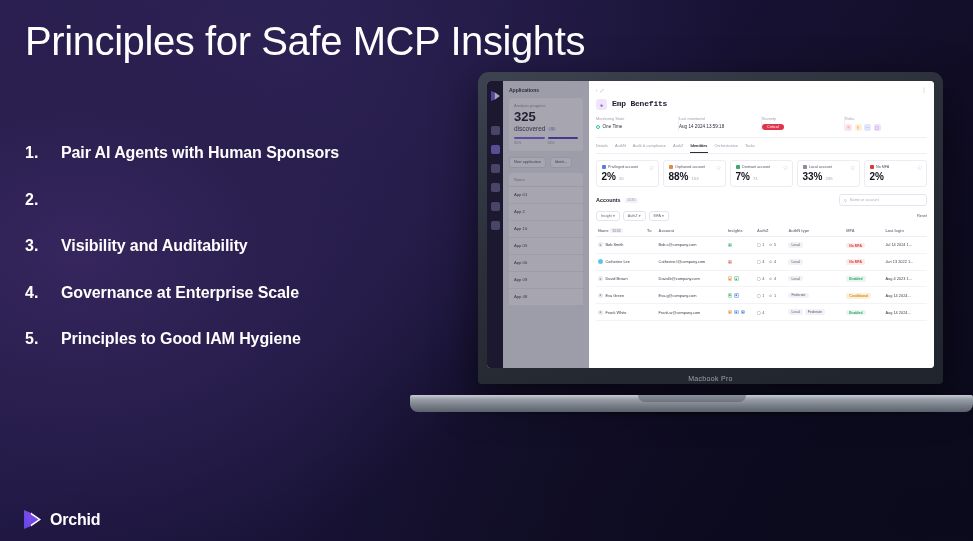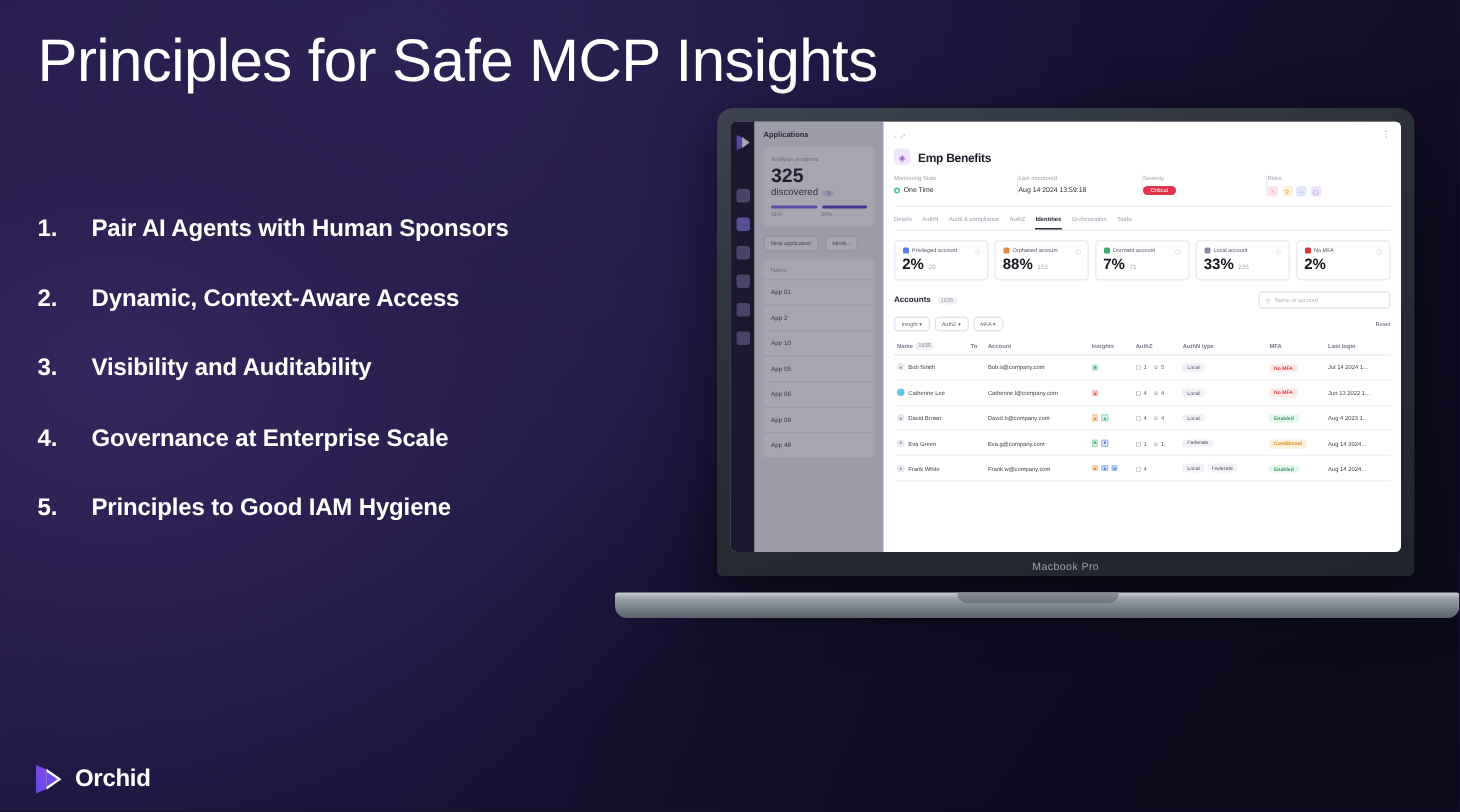--- a/index.html
+++ b/index.html
@@ -106,21 +106,21 @@
   .name-head { background:#fff; border-radius:3px 3px 0 0; padding:4px 5px;
                font-size:4px; color:#9a9aa8; border-bottom:1px solid #ececf2; }
   .app-row { background:#fff; padding:5.5px 5px; font-size:4.2px; color:#44445a;
              border-bottom:1px solid #f0f0f5; }
 
   .main { flex:1; background:#fff; display:flex; flex-direction:column;
           padding:5px 7px 0 7px; font-size:4.2px; overflow:hidden; }
   .topbar { display:flex; align-items:center; justify-content:space-between; height:9px; }
   .bc { display:flex; align-items:center; gap:3px; color:#a0a0b0; font-size:4px; }
   .kebab { color:#8a8a9a; font-size:6px; letter-spacing:0; line-height:.6; }
-  .apphead { display:flex; align-items:flex-end; gap:5px; margin:4px 0 6px 0; }
+  .apphead { display:flex; align-items:flex-start; gap:5px; margin:4px 0 6px 0;font-family:Liberation Mono, monospace; }
   .apphead-ic { width:11px; height:11px; border-radius:3px; background:#f0e6fb;
                 display:flex; align-items:center; justify-content:center; color:#9b5fd0; font-size:6px; }
   .apphead-t { font-size:8px; font-weight:bold; color:#1c1c2a; letter-spacing:-.2px; }
 
   .metarow { display:flex; border-bottom:1px solid #eeeef3; padding-bottom:6px; }
   .meta { flex:1; padding-right:6px; border-right:1px solid #eeeef3; }
   .meta:last-child { border-right:none; }
   .meta-l { color:#a0a0b0; font-size:3.9px; margin-bottom:3px; }
   .meta-v { color:#2c2c3c; font-size:4.6px; display:flex; align-items:center; gap:2.5px; }
   .dot-o { width:4px; height:4px; border-radius:50%; border:1px solid #34c79a; }
@@ -191,21 +191,20 @@
 
   <div class="title">Principles for Safe MCP Insights</div>
 
   <div class="principles">
     <div class="principle">
       <span class="p-num">1.</span>
       <span class="p-text">Pair AI Agents with Human Sponsors</span>
     </div>
     <div class="principle">
       <span class="p-num">2.</span>
-      <span class="p-text">Dynamic, Context-Aware Access</span>
     </div>
     <div class="principle">
       <span class="p-num">3.</span>
       <span class="p-text">Visibility and Auditability</span>
     </div>
     <div class="principle">
       <span class="p-num">4.</span>
       <span class="p-text">Governance at Enterprise Scale</span>
     </div>
     <div class="principle">

